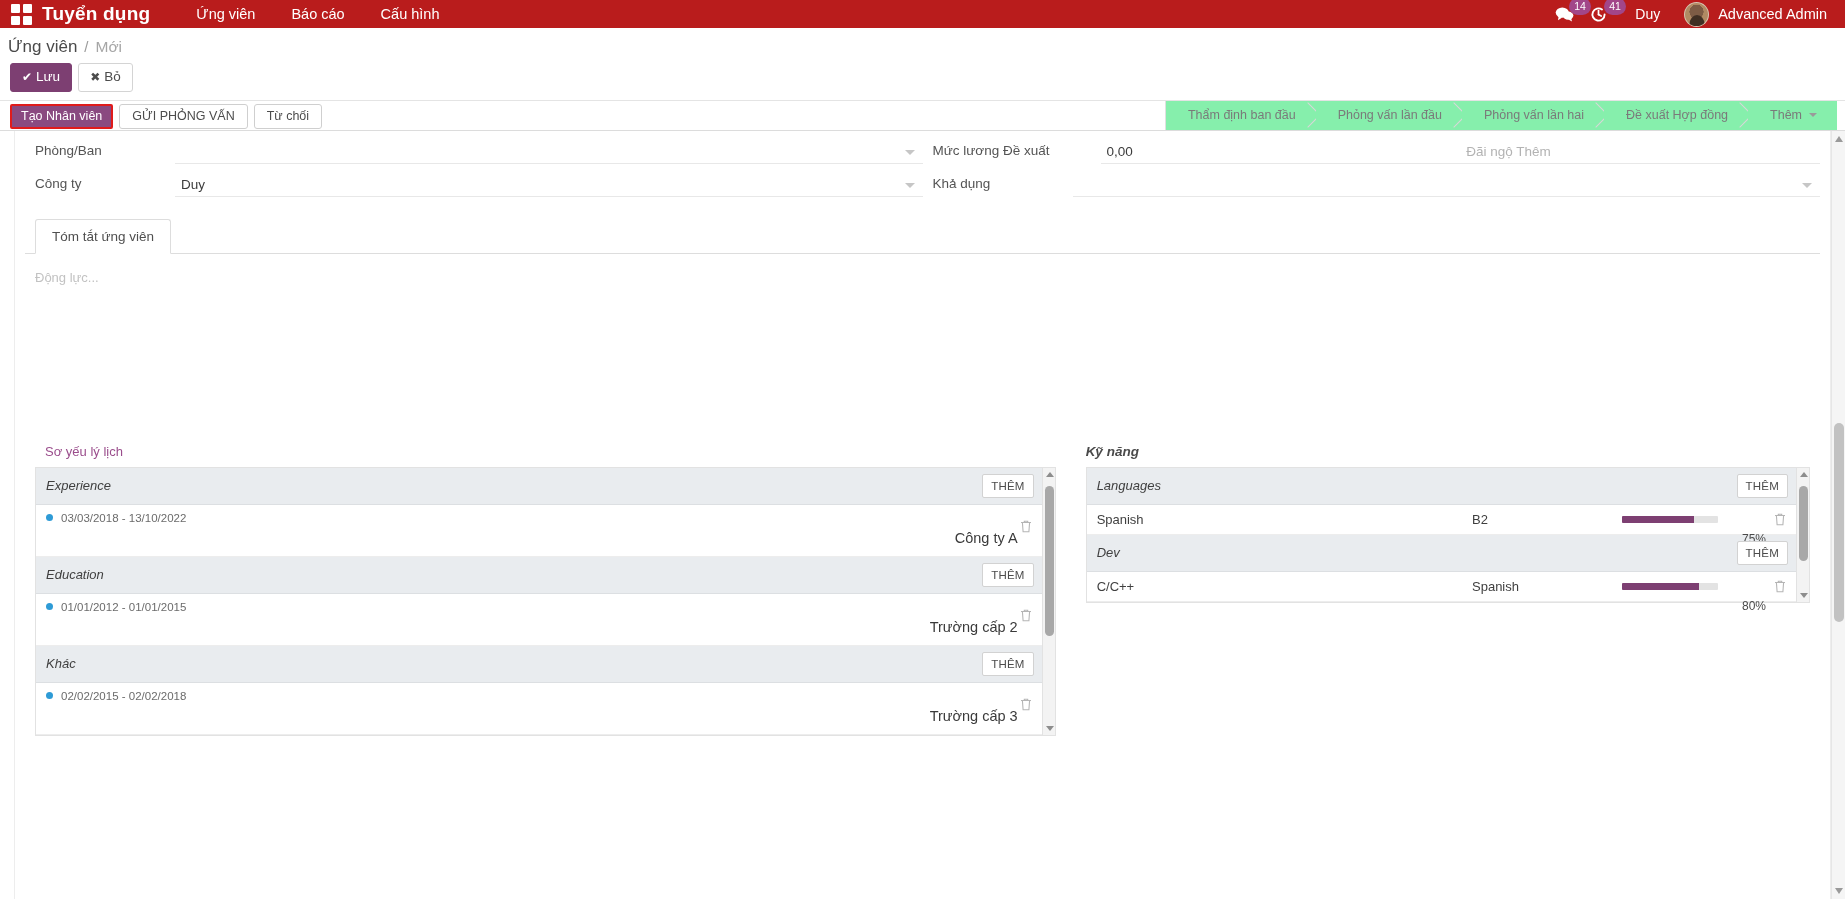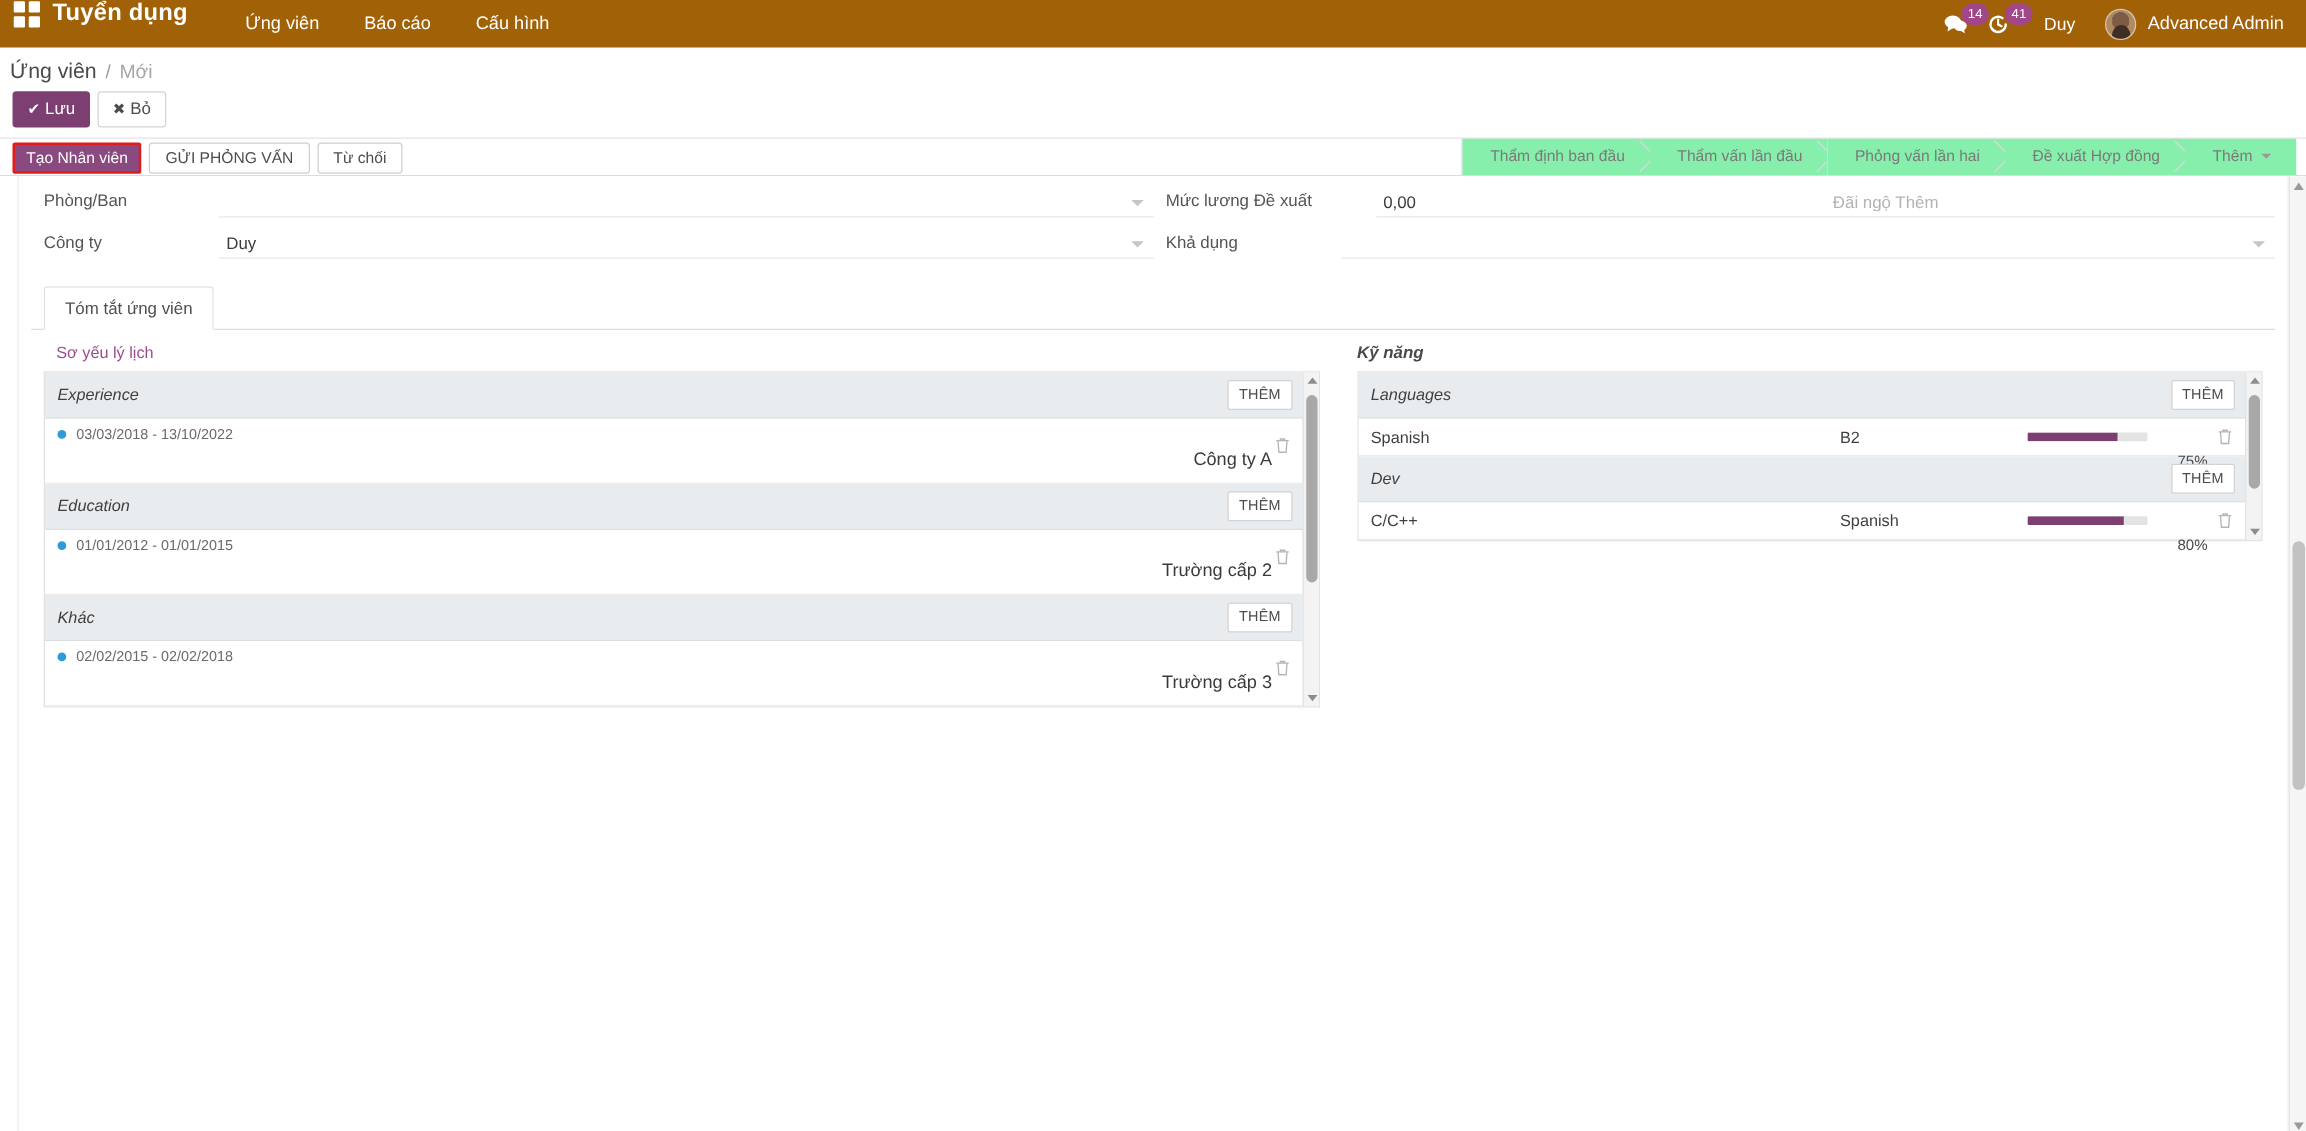--- a/index.html
+++ b/index.html
@@ -7,23 +7,24 @@
     margin: 0; padding: 0;
     width: 1845px; height: 905px;
     background: #ffffff;
     font-family: "Liberation Sans", sans-serif;
     color: #4c4c4c;
     overflow: hidden;
   }
 
   
   .navbar {
-    height: 38px;
-    background: #a16207;
-    display: flex;
+    height: 28px;
+    background: #b91c1c;
+    display: flex;
+    align-items: center;
     padding: 0 14px 0 10px;
     color: #ffffff;
     position: relative;
   }
   .apps-grid {
     width: 22px; height: 22px;
     display: grid;
     grid-template-columns: 9px 9px;
     grid-template-rows: 9px 9px;
     gap: 3px;
@@ -550,21 +551,21 @@
   <div class="action-left">
     <button class="abtn abtn-primary">Tạo Nhân viên</button>
     <button class="abtn">GỬI PHỎNG VẤN</button>
     <button class="abtn">Từ chối</button>
   </div>
   <div class="statusbar">
     <div class="stage">
       <span>Thẩm định ban đầu</span>
     </div>
     <div class="stage">
-      <span>Thẩm vấn lần đầu</span>
+      <span>Phỏng vấn lần đầu</span>
     </div>
     <div class="stage">
       <span>Phỏng vấn lần hai</span>
     </div>
     <div class="stage">
       <span>Đề xuất Hợp đồng</span>
     </div>
     <div class="stage">
       <span>Thêm</span>
       <span class="caret"></span>
@@ -612,20 +613,23 @@
             <span class="dd-caret"></span>
           </div>
         </div>
       </div>
     </div>
 
     <div class="notebook">
       <div class="nb-tabs">
         <div class="nb-tab">Tóm tắt ứng viên</div>
       </div>
+      <div class="nb-page">
+        <div class="nb-placeholder">Động lực...</div>
+      </div>
     </div>
 
     <div class="panes">
 
       <div class="pane-left">
         <div class="section-title">Sơ yếu lý lịch</div>
         <div class="olist">
           <div class="olist-scroll">
 
             <div class="grp-head">

